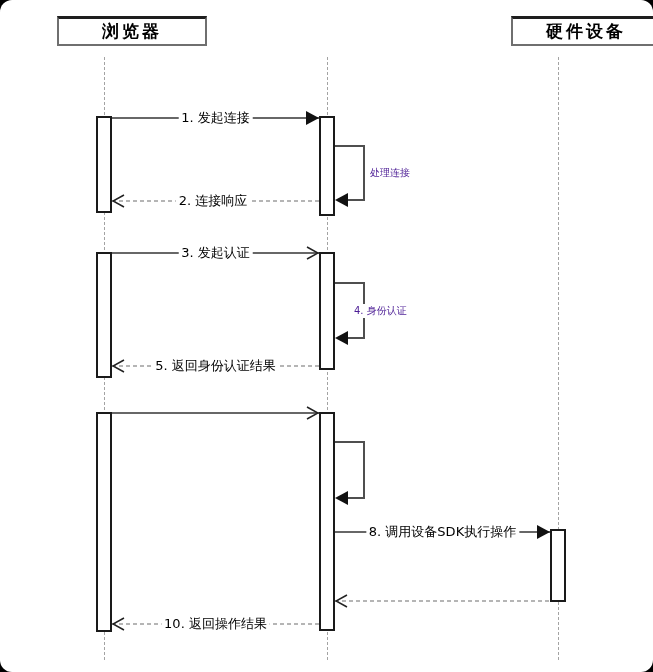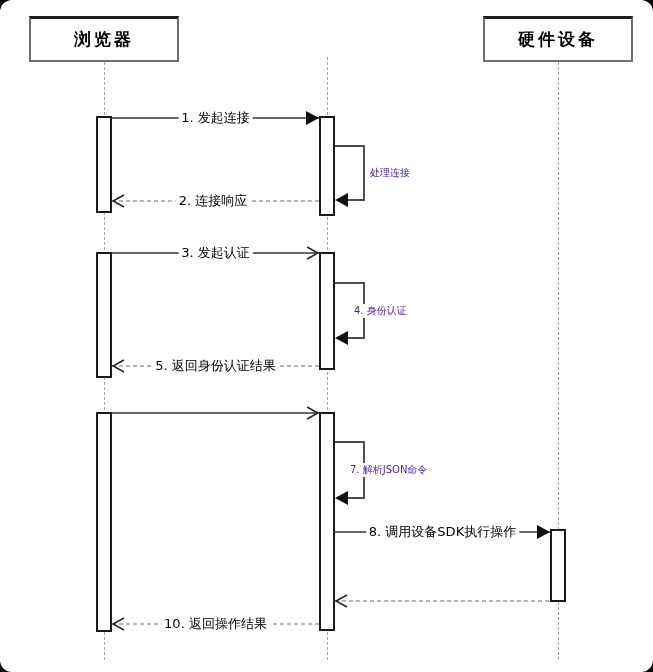--- a/index.html
+++ b/index.html
@@ -1,22 +1,22 @@
 <!DOCTYPE html>
 <html><head>
 <meta charset="utf-8">
 <style>
   html,body{margin:0;padding:0;background:#000;}
   body{font-family:"DejaVu Sans","Liberation Sans",sans-serif;}
   .page{position:relative;width:653px;height:672px;background:#fff;border-radius:12px;overflow:hidden;}
   .canvas{position:absolute;inset:0;}
   .lifeline{position:absolute;width:0;border-left:1px dashed #a3a3a3;}
-  .pbox{position:absolute;width:150px;height:46px;background:#fff;border:2px solid #6f6f6f;border-top:3px solid #1e1e1e;
+  .pbox{position:absolute;width:150px;height:30px;background:#fff;border:2px solid #6f6f6f;border-top:3px solid #1e1e1e;
         box-sizing:border-box;display:flex;align-items:center;justify-content:center;
-        font-weight:bold;font-size:17px;letter-spacing:3px;color:#000;}
+        font-weight:bold;font-size:17px;letter-spacing:3px;color:#000;margin-left:28px;}
   .abar{position:absolute;width:16px;background:#fff;border:2px solid #1a1a1a;box-sizing:border-box;}
   .mline{position:absolute;height:2px;}
   .mline.solid{background:#676767;}
   .mline.dashed{background:repeating-linear-gradient(90deg,#b5b5b5 0 4px,transparent 4px 7px);}
   .sline{position:absolute;background:#4f4f4f;}
   .head{position:absolute;width:13px;height:14px;line-height:0;}
   .mlabel{position:absolute;transform:translate(-50%,-50%);background:#fff;padding:0 3px;
           font-size:13px;color:#000;white-space:nowrap;}
   .slabel{position:absolute;transform:translateY(-50%);background:#fff;padding:0 2px;
           font-size:10px;color:#4c1d95;white-space:nowrap;text-align:center;}
@@ -93,15 +93,14 @@
       <span class="head" style="left: 335px; top: 331px;"><svg width="13" height="14" viewBox="0 0 13 14">
           <path d="M13,0 L0,7 L13,14 Z" fill="#111"></path>
         </svg></span>
       <div class="slabel" style="left: 352px; top: 310.5px;">4. 身份认证</div>
       <div class="sline" style="left: 335px; top: 441px; width: 30px; height: 2px;"></div>
       <div class="sline" style="left: 363px; top: 442px; width: 2px; height: 56px;"></div>
       <div class="sline" style="left: 346px; top: 497px; width: 19px; height: 2px;"></div>
       <span class="head" style="left: 335px; top: 491px;"><svg width="13" height="14" viewBox="0 0 13 14">
           <path d="M13,0 L0,7 L13,14 Z" fill="#111"></path>
         </svg></span>
-      <div class="slabel" style="left: 348px; top: 470px;">7. 解析JSON命令</div>
     </div>
 </div>
 
 </body></html>

